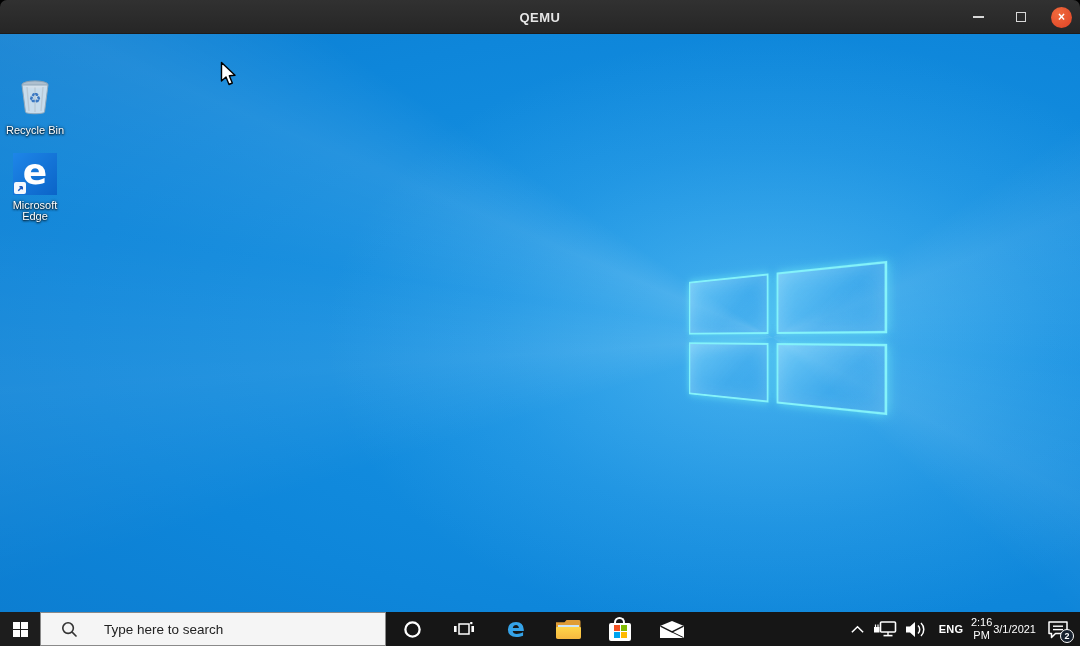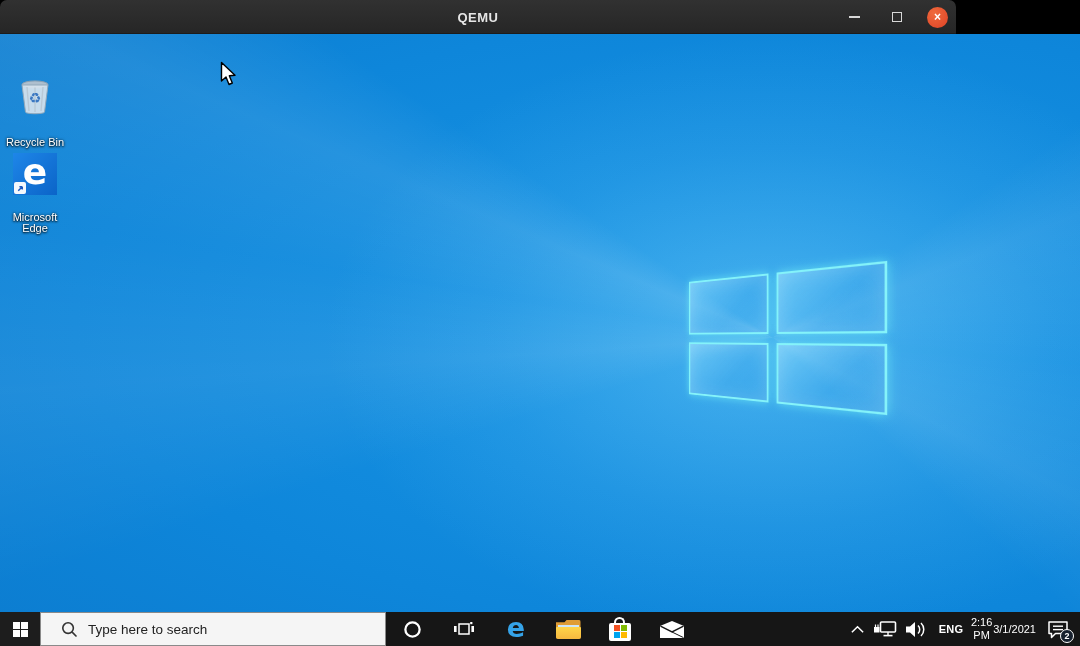--- a/index.html
+++ b/index.html
@@ -5,21 +5,21 @@
   * { margin: 0; padding: 0; box-sizing: border-box; }
   html, body { background: #000; }
   body { font-family: "Liberation Sans", sans-serif; }
   .stage {
     position: relative; width: 1080px; height: 646px;
     overflow: hidden; background: #000;
   }
 
   
   .titlebar {
-    position: absolute; left: 0; top: 0; width: 956px; height: 34px;
+    position: absolute; left: 0; top: 0; width: 1080px; height: 34px;
     background: linear-gradient(#313131, #262626);
     border-bottom: 1px solid #1c1c1c;
     border-radius: 7px 7px 0 0;
   }
   .titlebar-title {
     position: absolute; left: 0; right: 0; top: 0; height: 34px;
     display: flex; align-items: center; justify-content: center;
     color: #e6e6e6; font-size: 13px; font-weight: bold; letter-spacing: .5px;
   }
   .win-controls {
@@ -70,21 +70,21 @@
   }
   .pane {
     background: linear-gradient(135deg, rgba(150,225,255,0.50), rgba(70,170,240,0.18) 60%, rgba(40,150,230,0.10));
     border: 2px solid rgba(135,245,250,0.95);
     box-shadow: 0 0 9px rgba(110,235,245,0.75), inset 0 0 20px rgba(255,255,255,0.18);
   }
 
   
   .desk-icon { position: absolute; width: 70px; text-align: center; }
   .desk-icon .label {
-    margin-top: 17px; color: #fff; font-size: 11px; line-height: 11px;
+    margin-top: 5px; color: #fff; font-size: 11px; line-height: 11px;
     text-shadow: 0 1px 2px rgba(0,0,0,0.95), 0 0 3px rgba(0,0,0,0.8);
   }
   .icon-recycle { left: 0px; top: 42px; }
   .icon-edge-desk { left: 0px; top: 119px; }
   .edge-tile {
     position: relative; width: 44px; height: 42px; margin: 0 auto;
     background: linear-gradient(135deg, #1e86e8 0%, #0b64c8 100%);
     display: flex; align-items: center; justify-content: center;
   }
   .edge-tile .e-glyph {
@@ -104,21 +104,21 @@
   .taskbar {
     position: absolute; left: 0; top: 612px; width: 1080px; height: 34px;
     background: #161616; display: flex; align-items: stretch;
   }
   .tb-btn { display: flex; align-items: center; justify-content: center; }
   .start-btn { width: 40px; background: #1d1d1d; }
   .start-logo { display: grid; grid-template-columns: 7px 7px; grid-template-rows: 7px 7px; gap: 1px; }
   .start-logo span { background: #fff; }
   .search-box {
     width: 346px; background: #f5f5f5; border: 1px solid #8a8a8a;
-    display: flex; align-items: center; padding-left: 20px; gap: 10px;
+    display: flex; align-items: center; padding-left: 20px; gap: 26px;
   }
   .search-box input {
     border: none; outline: none; background: transparent;
     font-size: 13.5px; color: #111; width: 270px;
     font-family: "Liberation Sans", sans-serif;
   }
   .search-box input::placeholder { color: #222; opacity: 1; }
   .app-btn { width: 52px; }
   .edge-e {
     color: #35a3e8; font-size: 27px; font-weight: bold; line-height: 1;

